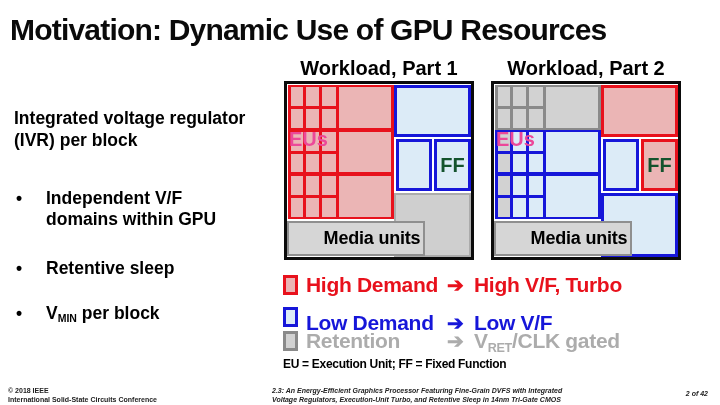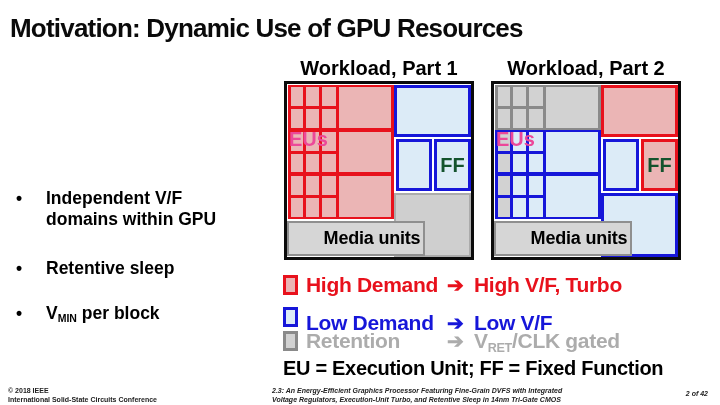--- a/index.html
+++ b/index.html
@@ -2,21 +2,21 @@
 <html style="--high_fill: #EBB5B5; --high_line: #E8111C; --low_fill: #DCEBF7; --low_line: #1616D9; --ret_fill: #D2D2D2; --ret_line: #8A8A8A; --ret_text: #ACACAC; --gray_region_fill: #CFCFCF; --gray_region_line: #ABABAB; --media_fill: #D6D6D6; --media_line: #8F8F8F;"><head>
 <meta charset="utf-8">
 <style>
   html,body{margin:0;padding:0;background:#fff;}
   .slide{
     position:relative;width:720px;height:405px;background:#ffffff;overflow:hidden;
     font-family:"Liberation Sans",sans-serif;color:#000;
   }
   
   .title{
-    position:absolute;left:10px;top:13px;font-size:26px;font-weight:700;
+    position:absolute;left:10px;top:13px;font-size:30px;font-weight:700;
     letter-spacing:-0.8px;white-space:nowrap;color:#0a0a0a;
   }
   
   .left-panel{position:absolute;left:14px;top:108px;width:264px;}
   .lp-heading{font-size:17.5px;font-weight:700;line-height:1.25;margin:0;}
   .bullet{position:absolute;left:16px;display:flex;width:230px;}
   .bullet .dot{width:30px;font-size:17.5px;font-weight:700;flex:0 0 30px;}
   .bullet .btxt{font-size:17.5px;font-weight:700;line-height:1.22;width:195px;}
   .b1{top:188px;}
   .b2{top:258px;}
@@ -55,33 +55,36 @@
   .legend-row{display:grid;grid-template-columns:23px 141px 27px auto;align-items:center;height:28px;}
   .swatch{width:15px;height:20px;box-sizing:border-box;}
   .sw-high{background:var(--high_fill);border:3px solid var(--high_line);}
   .sw-low{background:var(--low_fill);border:3px solid var(--low_line);}
   .sw-ret{background:var(--ret_fill);border:3px solid var(--ret_line);}
   .lg-txt{font-size:21px;font-weight:700;letter-spacing:-0.3px;white-space:nowrap;}
   .lg-arrow{font-size:20px;font-weight:700;}
   .lg-high{color:var(--high_line);}
   .lg-low{color:var(--low_line);margin-top:12px;}
   .lg-ret{color:var(--ret_text);}
-  .note{position:absolute;left:283px;top:357px;font-size:20px;font-weight:700;letter-spacing:-0.3px;white-space:nowrap;}
+  .note{position:absolute;left:283px;top:357px;font-size:12px;font-weight:700;letter-spacing:-0.3px;white-space:nowrap;}
   
   .footer-left{position:absolute;left:8px;top:386px;font-size:7px;font-weight:700;line-height:1.35;color:#222;}
   .footer-center{position:absolute;left:272px;top:386px;width:360px;font-size:7px;font-weight:700;font-style:italic;line-height:1.35;color:#222;}
   .footer-right{position:absolute;right:12px;top:390px;font-size:7px;font-weight:700;font-style:italic;color:#222;}
 </style>
 </head>
 <body>
 
 <div class="slide">
 
   <div class="title">Motivation: Dynamic Use of GPU Resources</div>
 
+  <div class="left-panel">
+    <p class="lp-heading">Integrated voltage regulator (IVR) per block</p>
+  </div>
 
   <div class="bullet b1">
     <span class="dot">•</span>
     <span class="btxt">Independent V/F domains within GPU</span>
   </div>
   <div class="bullet b2">
     <span class="dot">•</span>
     <span class="btxt">Retentive sleep</span>
   </div>
   <div class="bullet b3">

